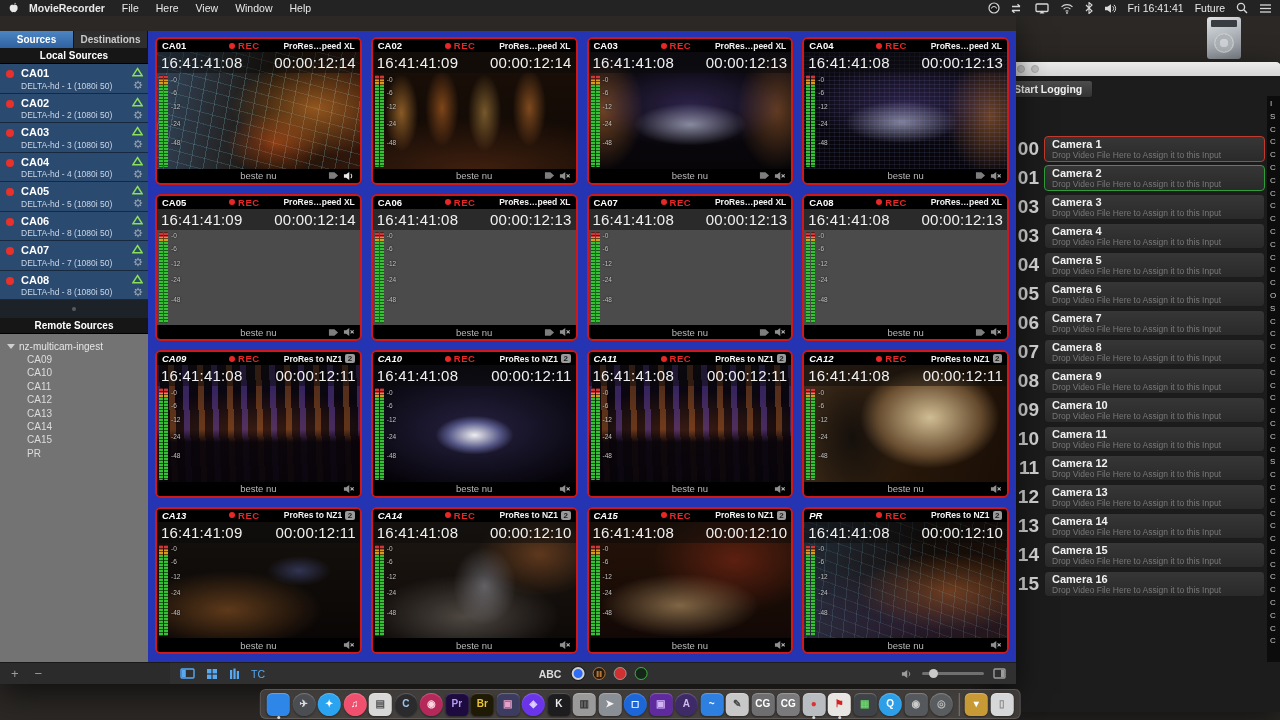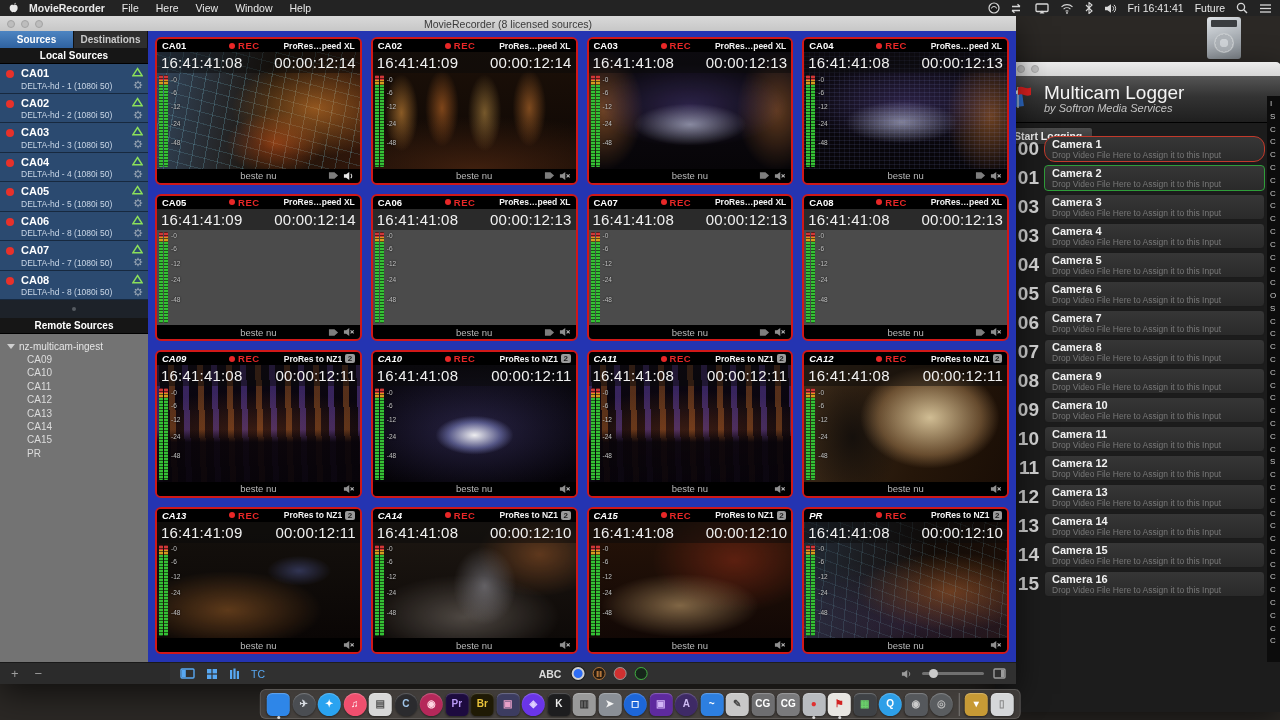--- a/index.html
+++ b/index.html
@@ -41,21 +41,21 @@
   .lg-title{font-size:19px;color:#f4f4f4;}
   .lg-sub{font-size:11px;font-style:italic;color:#c4c4c4;}
   .lg-toolbar{height:24px;padding:3px 0 0 8px;}
   .btn-start{display:inline-block;background:linear-gradient(#4c4c4c,#333);border:1px solid #1a1a1a;
              border-radius:3px;color:#f0f0f0;font-size:10.5px;font-weight:bold;padding:2px 10px;cursor:default;}
   #cam-list{position:absolute;left:0;right:16px;top:72px;bottom:0;padding-top:2px;overflow:hidden;}
   .cam-row{display:flex;align-items:center;height:26px;margin-bottom:3px;}
   .cam-num{flex:none;width:44px;text-align:right;padding-right:5px;font-size:19px;font-weight:bold;color:#d6d6d6;}
   .cam-card{flex:1;height:26px;box-sizing:border-box;background:linear-gradient(#363636,#2a2a2a);
             border:1.5px solid #1b1b1b;border-radius:4px;padding:1px 7px;overflow:hidden;}
-  .cam-card.red{border-color:#c23a2b;border-radius:11px;}
+  .cam-card.red{border-color:#c23a2b;}
   .cam-card.green{border-color:#2f9e3a;}
   .cam-title{font-size:11px;font-weight:bold;color:#f2f2f2;line-height:13px;white-space:nowrap;}
   .cam-hint{font-size:8.5px;color:#787878;line-height:9px;white-space:nowrap;}
 
   
   #mrwin{position:absolute;left:0;top:16px;width:1016px;height:668px;z-index:3;
          box-shadow:0 10px 30px rgba(0,0,0,.6);}
   .mr-titlebar{position:absolute;top:0;left:0;right:0;height:15px;background:linear-gradient(#d9d9d9,#c7c7c7);
                border-bottom:1px solid #9a9a9a;display:flex;align-items:center;justify-content:center;
                font-size:10.5px;color:#3a3a3a;}
@@ -346,34 +346,20 @@
       <div>C</div>
     </div>
   </div>
 
 <div id="logger">
   <div class="lg-titlebar">
     <i class="tl-dot"></i>
     <i class="tl-dot"></i>
     <i class="tl-dot"></i>
   </div>
-  <div class="lg-header">
-    <span>
-      <svg width="30" height="30" viewBox="0 0 30 30">
-        <rect x="2" y="7" width="13" height="13" fill="#f2f2f2" transform="rotate(-8 8 13)"></rect>
-        <rect x="5" y="10" width="13" height="13" fill="#2f6fd0" transform="rotate(-8 11 16)"></rect>
-        <line x1="13" y1="3" x2="13" y2="24" stroke="#e0e0e0" stroke-width="1.2"></line>
-        <path d="M13 3.5 c5 -2.5 7 2.5 13 0 v7.5 c-6 2.5 -8 -2.5 -13 0 Z" fill="#e02020"></path>
-      </svg>
-    </span>
-    <span class="lg-title-wrap">
-      <div class="lg-title">Multicam Logger</div>
-      <div class="lg-sub">by Softron Media Services</div>
-    </span>
-  </div>
   <div class="lg-toolbar">
     <span class="btn-start">Start Logging</span>
   </div>
   <div id="cam-list">
       <div class="cam-row">
     <span class="cam-num">00</span>
     <div class="cam-card red">
       <div class="cam-title">Camera 1</div>
       <div class="cam-hint">Drop Video File Here to Assign it to this Input</div>
     </div>
@@ -480,28 +466,20 @@
     <span class="cam-num">15</span>
     <div class="cam-card">
       <div class="cam-title">Camera 16</div>
       <div class="cam-hint">Drop Video File Here to Assign it to this Input</div>
     </div>
   </div>
     </div>
 </div>
 
 <div id="mrwin">
-  <div class="mr-titlebar">
-    <span class="mr-lights">
-      <i></i>
-      <i></i>
-      <i></i>
-    </span>
-    <span>MovieRecorder (8 licensed sources)</span>
-  </div>
   <div class="mr-body">
     <div id="sidebar">
       <div class="sb-tabs">
         <div class="sb-tab active">Sources</div>
         <div class="sb-tab">Destinations</div>
       </div>
       <div class="sb-header">Local Sources</div>
       <div id="source-list">
           <div class="src-item">
     <i class="dot"></i>

